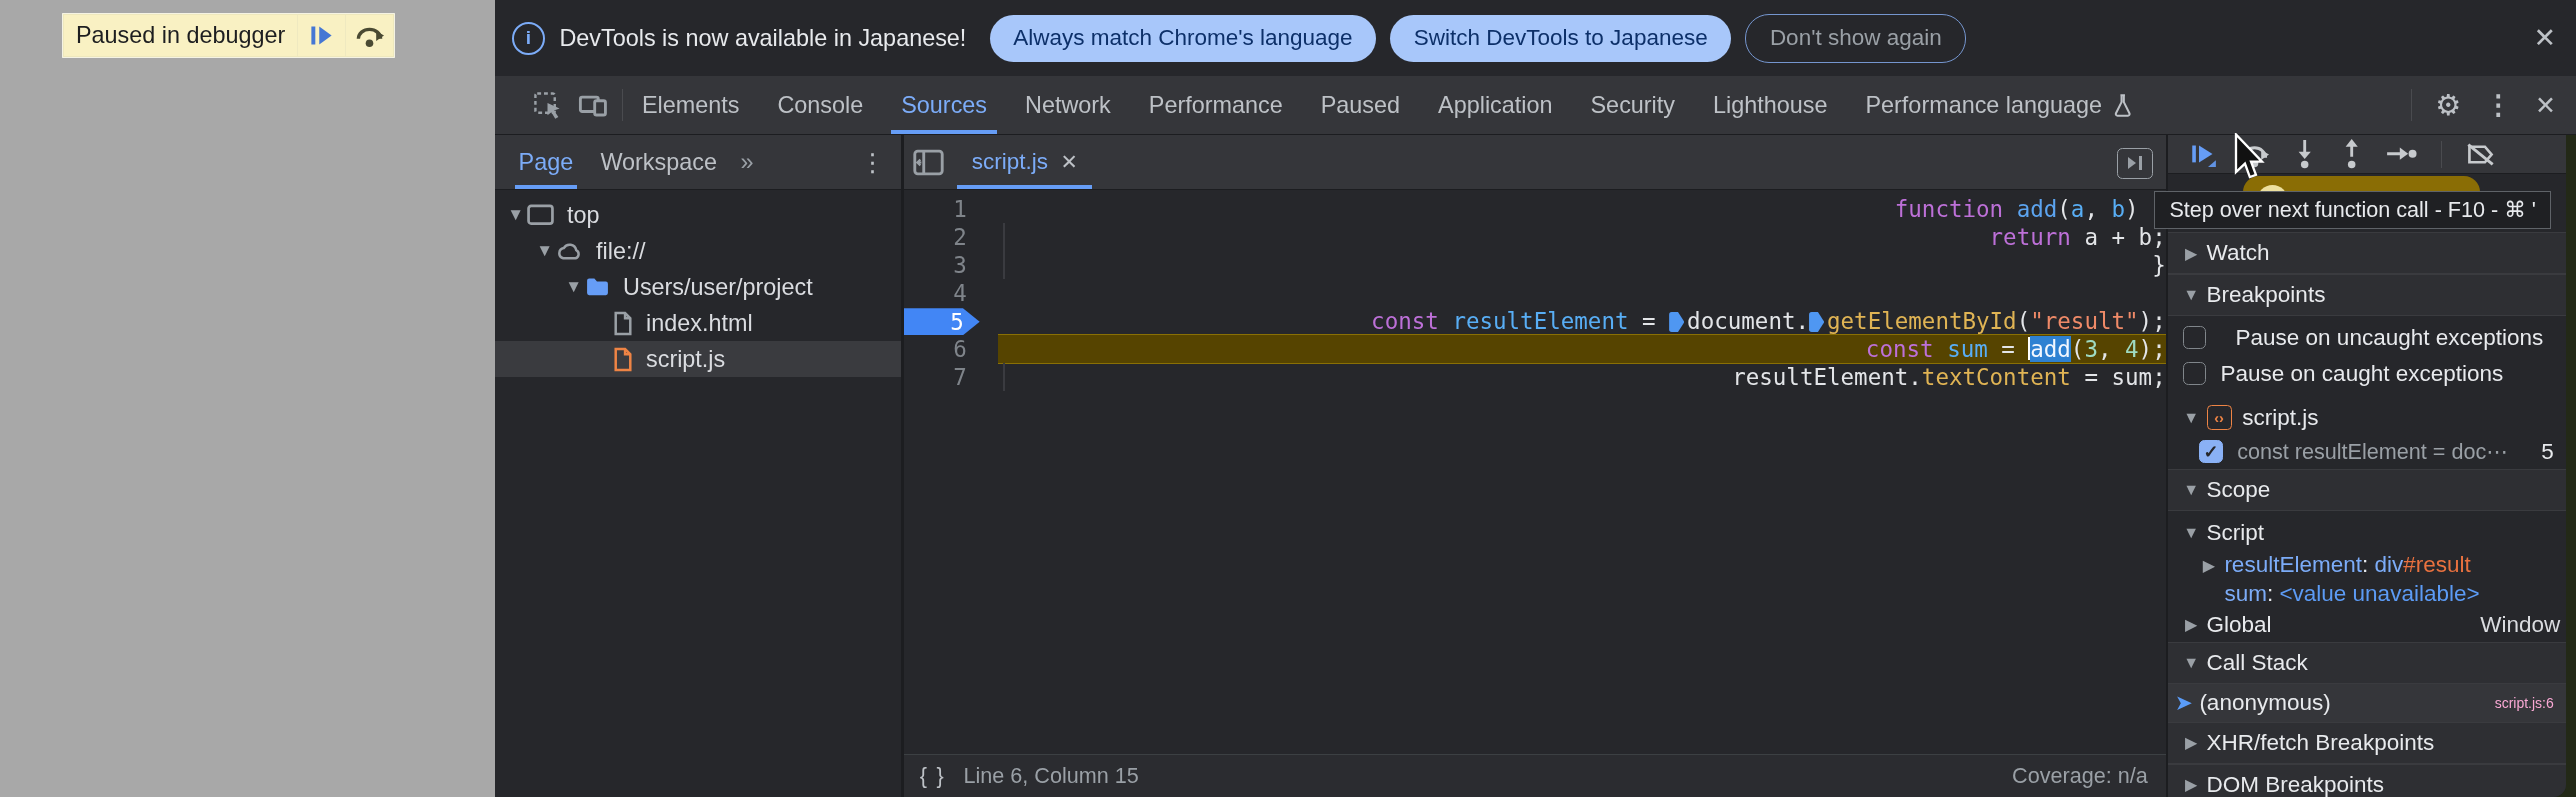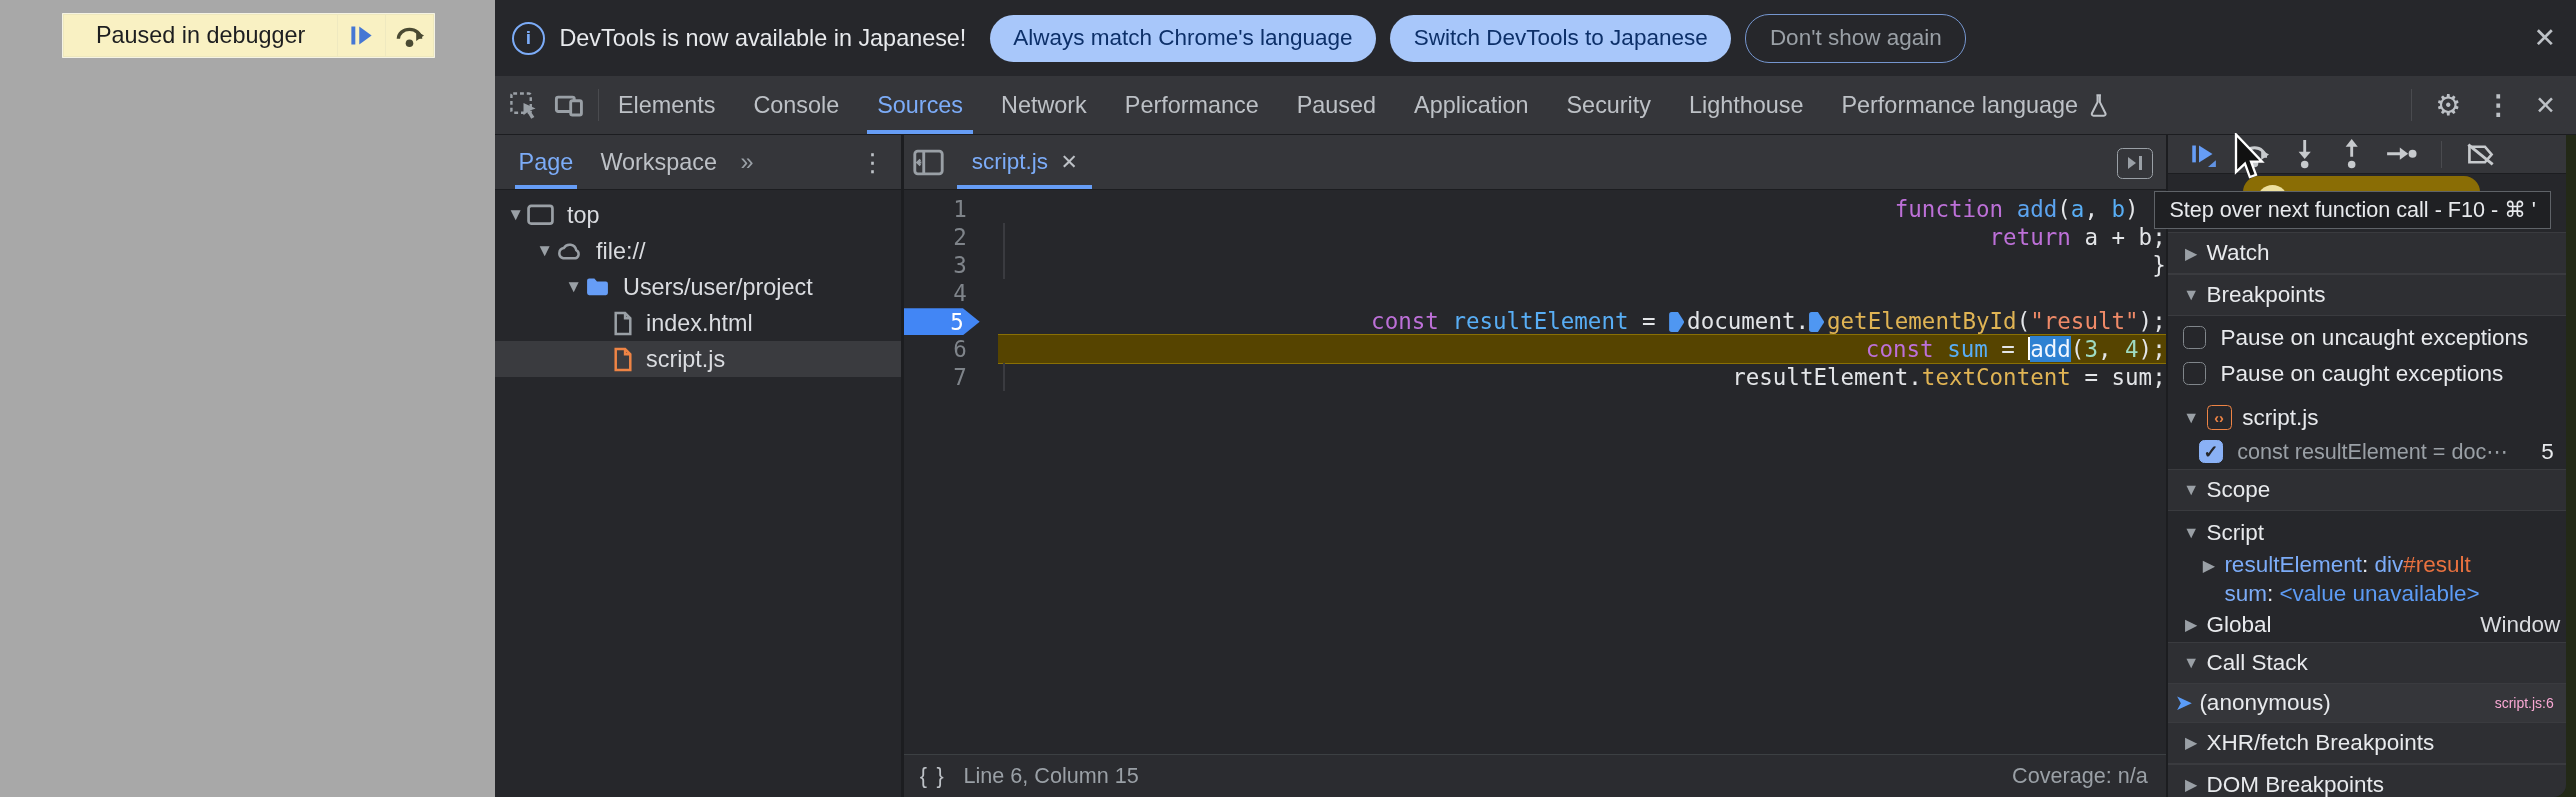--- a/index.html
+++ b/index.html
@@ -1,36 +1,36 @@
 <!DOCTYPE html>
 <html style="font-size:14.4px"><head>
 <meta charset="utf-8">
 <style>
   html,body{margin:0;padding:0;background:#6b6b6b;}
   #app{position:relative;width:2576px;height:797px;overflow:hidden;background:#a8a8a8;
        font-family:"Liberation Sans",sans-serif;color:#e8eaed;}
   
   .paused-banner{position:absolute;left:63px;top:14.4px;height:41px;display:flex;align-items:stretch;
     background:#f9f1c3;border:1.8px solid #eee8bd;box-shadow:0 0 0 0.9px #fdfbe9;}
-  .paused-banner .pb-text{display:flex;align-items:center;padding:0 32px;color:#1d1e20;font-size:23.4px;}
+  .paused-banner .pb-text{display:flex;align-items:center;padding:0 12px;color:#1d1e20;font-size:23.4px;}
   .pb-btn{width:47px;display:flex;align-items:center;justify-content:center;border-left:1.8px solid #efe9c0;cursor:pointer;}
   
   .devtools{position:absolute;left:495px;top:0;width:2081px;height:797px;background:#26272b;display:flex;flex-direction:column;}
   
   .notif{height:76px;display:flex;align-items:center;background:#26272b;flex:0 0 auto;}
   .info-icon{width:29px;height:29px;border:2.7px solid #7cacf8;border-radius:50%;margin-left:17px;
     display:flex;align-items:center;justify-content:center;color:#7cacf8;font-size:19px;font-weight:bold;flex:0 0 auto;}
   .notif-msg{margin-left:14.4px;font-size:23.4px;color:#e8eaed;}
   .pill{height:47px;border-radius:24px;display:flex;align-items:center;padding:0 23.4px;font-size:22.5px;
     background:#a8c7fa;color:#0d3069;margin-left:14.4px;cursor:pointer;white-space:nowrap;}
   .pill.first{margin-left:23.4px;}
   .pill.outline{background:transparent;border:1.8px solid #7596cf;color:#9aa0a6;}
   .notif-close{margin-left:auto;margin-right:20px;color:#bdc1c6;font-size:27px;cursor:pointer;}
   
-  .tabbar{height:58px;background:#35363a;display:flex;align-items:stretch;border-bottom:0.9px solid #1c1d20;flex:0 0 auto;}
+  .tabbar{height:58px;background:#35363a;display:flex;align-items:stretch;border-bottom:0.9px solid #1c1d20;flex:0 0 auto;padding-left:24px;}
   .tb-icons{display:flex;align-items:center;gap:16px;padding:0 12.6px 0 14.4px;}
   .tb-sep{width:0.9px;background:#4a4b4f;margin:12.6px 0;}
   .tab{display:flex;align-items:center;padding:0 19px;font-size:23.4px;color:#bdc1c6;position:relative;cursor:pointer;white-space:nowrap;}
   .tab.active{color:#7cacf8;text-align:right;}
   .tab.active::after{content:"";position:absolute;left:9px;right:9px;bottom:0;height:4.5px;background:#669df6;}
   .tab .flask{margin-left:9px;display:flex;}
   .tb-right{display:flex;align-items:center;margin-left:auto;gap:23.4px;padding-right:20px;}
   .tb-right .tb-sep2{width:0.9px;height:32px;background:#4a4b4f;}
   .ic{color:#bdc1c6;cursor:pointer;}
   
@@ -372,21 +372,21 @@
         </div>
 
         <div class="rrow rhdr" style="margin-top:58px;">
           <span class="arr">▶</span>
           <span>Watch</span>
         </div>
         <div class="rrow rhdr">
           <span class="arr">▼</span>
           <span>Breakpoints</span>
         </div>
-        <div class="rrow" style="height:36px;margin-top:3.6px;">
+        <div class="rrow" style="height:36px;margin-top:3.6px;gap:15px;">
           <span class="cb"></span>
           <span>Pause on uncaught exceptions</span>
         </div>
         <div class="rrow" style="height:36px;">
           <span class="cb"></span>
           <span>Pause on caught exceptions</span>
         </div>
         <div class="rrow" style="height:34px;margin-top:9px;">
           <span class="arr">▼</span>
           <span class="js-icon">‹›</span>

